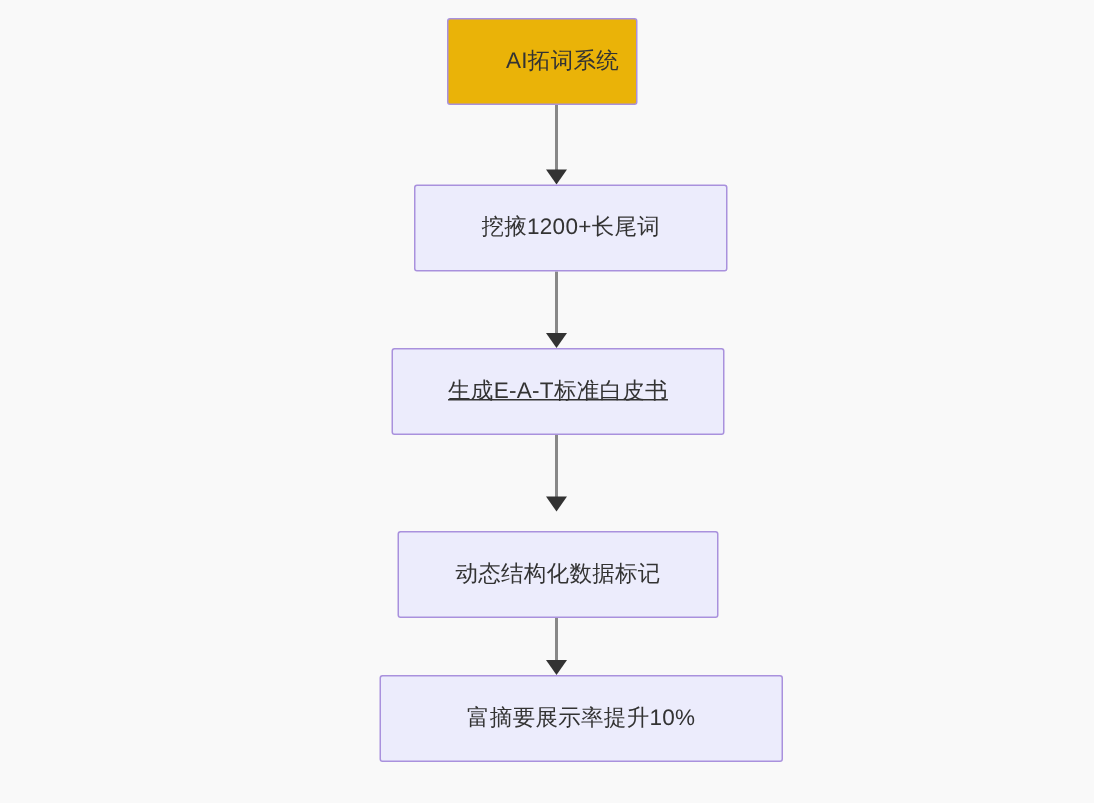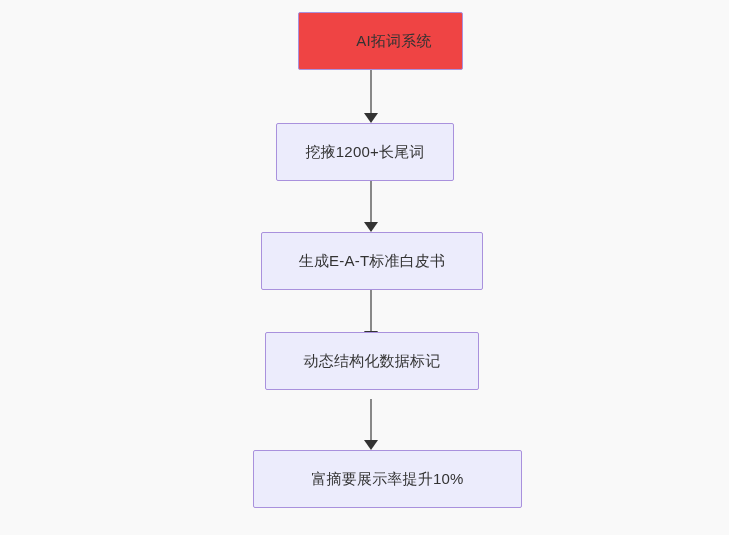--- a/index.html
+++ b/index.html
@@ -68,28 +68,28 @@
         <line x1="20" y1="0" x2="20" y2="42" stroke="#888888" stroke-width="2"></line>
         <polygon points="13,41 27,41 20,51" fill="#333333"></polygon>
       </svg>
     </div>
     <div class="connector" style="left: 351px; top: 399px; height: 51px;">
       <svg width="40" height="51" viewBox="0 0 40 51">
         <line x1="20" y1="0" x2="20" y2="42" stroke="#888888" stroke-width="2"></line>
         <polygon points="13,41 27,41 20,51" fill="#333333"></polygon>
       </svg>
     </div>
-    <div class="node" style="left: 298px; top: 12px; width: 165px; height: 58px; background: #ef4444; border-color: rgb(169, 145, 221); color: rgb(51, 51, 51); padding-left: 27px;">
+    <div class="node" style="left: 298px; top: 12px; width: 127px; height: 58px; background: #eab308; border-color: rgb(169, 145, 221); color: rgb(51, 51, 51); padding-left: 27px;">
       <span class="node-label">AI拓词系统</span>
     </div>
-    <div class="node" style="left: 276px; top: 123px; width: 178px; height: 58px; background: rgb(236, 236, 252); border-color: rgb(169, 145, 221); color: rgb(51, 51, 51);">
+    <div class="node" style="left: 276px; top: 123px; width: 209px; height: 58px; background: rgb(236, 236, 252); border-color: rgb(169, 145, 221); color: rgb(51, 51, 51);">
       <span class="node-label">挖掖1200+长尾词</span>
     </div>
-    <div class="node" style="left: 261px; top: 232px; width: 222px; height: 58px; background: rgb(236, 236, 252); border-color: rgb(169, 145, 221); color: rgb(51, 51, 51);">
+    <div class="node" style="left: 261px; top: 232px; width: 222px; height: 58px; background: rgb(236, 236, 252); border-color: rgb(169, 145, 221); color: rgb(51, 51, 51); text-decoration: underline;">
       <span class="node-label">生成E-A-T标准白皮书</span>
     </div>
-    <div class="node" style="left: 265px; top: 332px; width: 214px; height: 58px; background: rgb(236, 236, 252); border-color: rgb(169, 145, 221); color: rgb(51, 51, 51);">
+    <div class="node" style="left: 265px; top: 354px; width: 214px; height: 58px; background: rgb(236, 236, 252); border-color: rgb(169, 145, 221); color: rgb(51, 51, 51);">
       <span class="node-label">动态结构化数据标记</span>
     </div>
     <div class="node" style="left: 253px; top: 450px; width: 269px; height: 58px; background: rgb(236, 236, 252); border-color: rgb(169, 145, 221); color: rgb(51, 51, 51);">
       <span class="node-label">富摘要展示率提升10%</span>
     </div>
   </div>
 
 </body></html>

